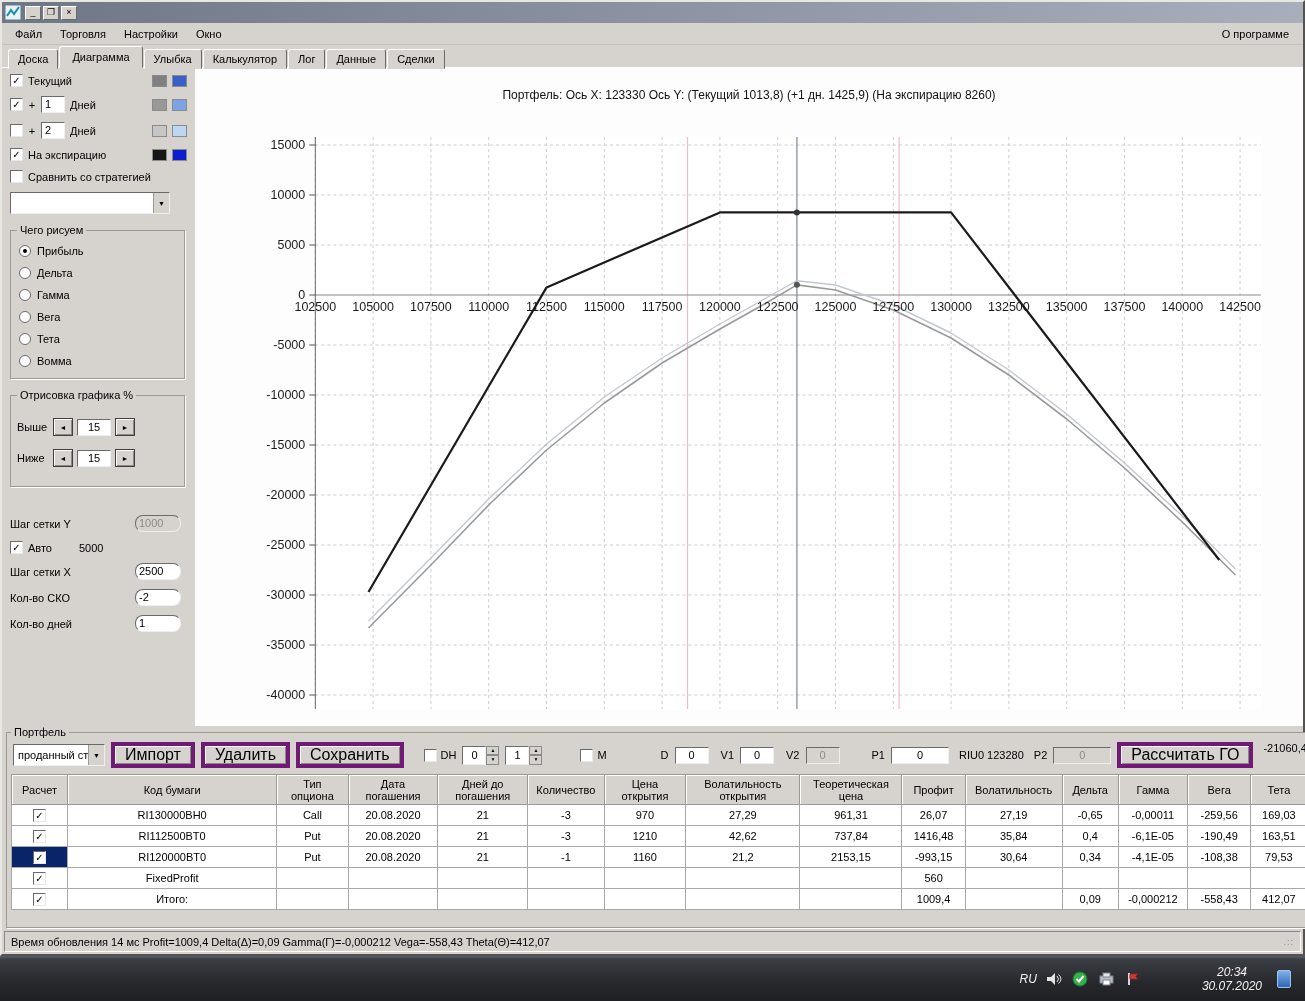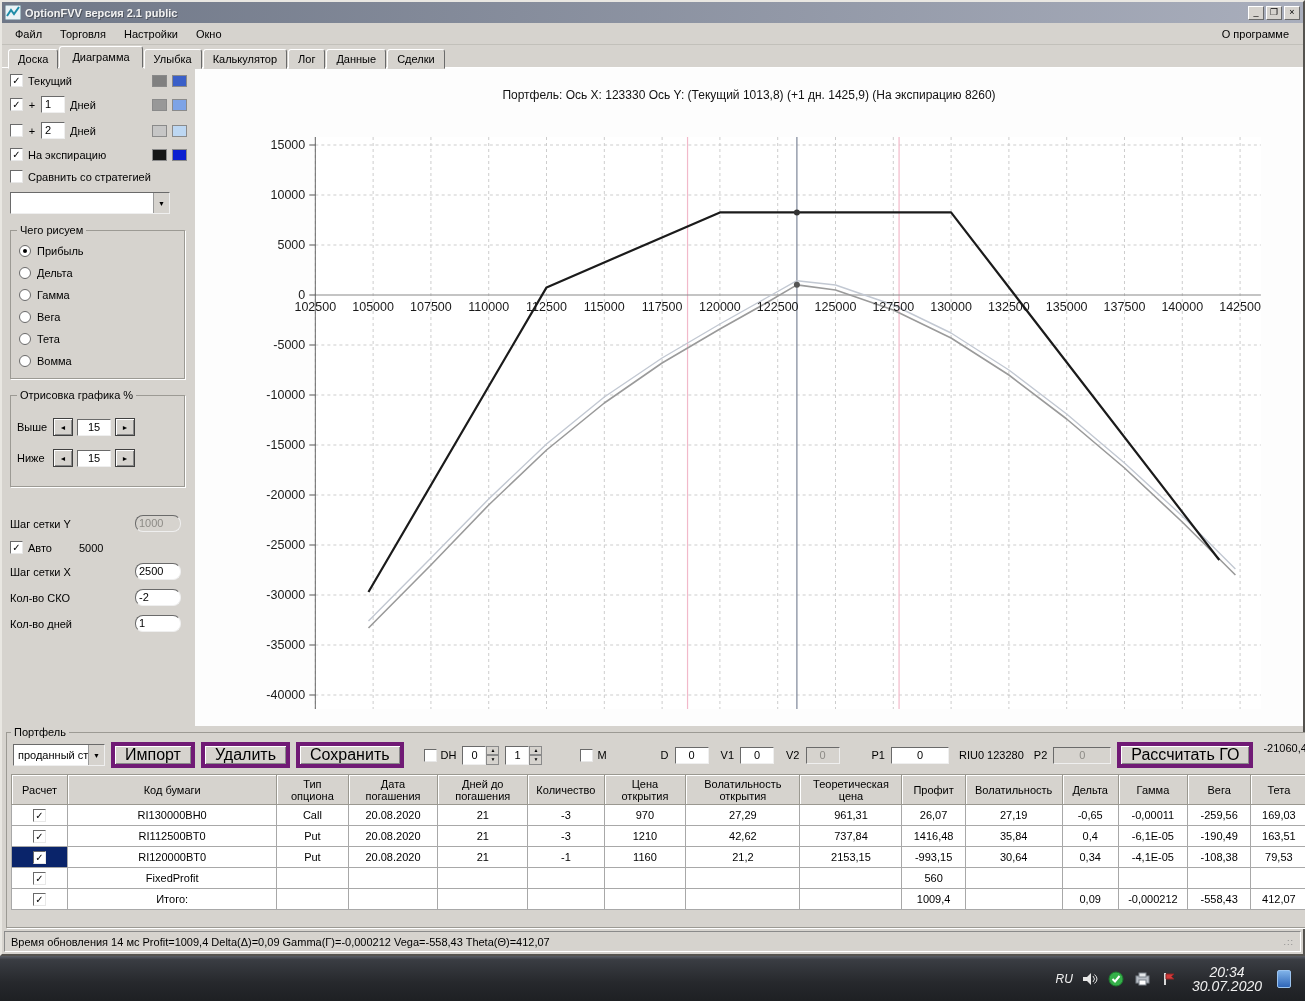--- a/index.html
+++ b/index.html
@@ -125,39 +125,38 @@
                display:flex; align-items:center; padding:0 6px; }
   .grip { margin-left:auto; color:#8a8a8a; font-size:9px; letter-spacing:1px; }
 
   
   .taskbar { position:absolute; left:0; bottom:0; width:1305px; height:45px;
              background:linear-gradient(#5a5e66 0%,#3a3d43 8%,#26282c 60%,#1e2023 100%);
              display:flex; align-items:center;font-style:italic; }
   .tray { margin-left:auto; display:flex; align-items:center; gap:9px; padding-right:14px; height:100%; }
   .tray-lang { color:#f0f0f0; font-size:12px; }
   .ticon { width:17px; height:16px; display:inline-block; }
-  .clock { text-align:center; color:#f0f0f0; font-size:14px; line-height:14px; padding:0 6px; }
+  .clock { text-align:center; color:#f0f0f0; font-size:12px; line-height:14px; padding:0 6px;margin-left:46px; }
   .show-desktop { width:14px; height:18px; background:linear-gradient(#7fb2e8,#2f66b8);
                   border:1px solid #9cc4ef; border-radius:2px; }
 </style>
 </head>
 <body>
 
 <div class="desktop">
 
   <div class="window">
 
     <div class="titlebar">
       <span class="app-icon">
         <svg width="16" height="15" viewBox="0 0 16 15">
             <rect x="0" y="0" width="16" height="15" fill="#e9f2f6" stroke="#5a7a8a"></rect>
             <polyline points="2,11 6,5 9,9 14,2" fill="none" stroke="#1d8ca8" stroke-width="2"></polyline>
           </svg>
       </span>
-      <span class="title-text">OptionFVV версия 2.1 public</span>
       <span class="tb-btns">
         <span class="tbtn">_</span>
         <span class="tbtn">❐</span>
         <span class="tbtn">×</span>
       </span>
     </div>
 
     <div class="menubar">
       <span style="display:flex;">
           <span class="mitem">Файл</span>

